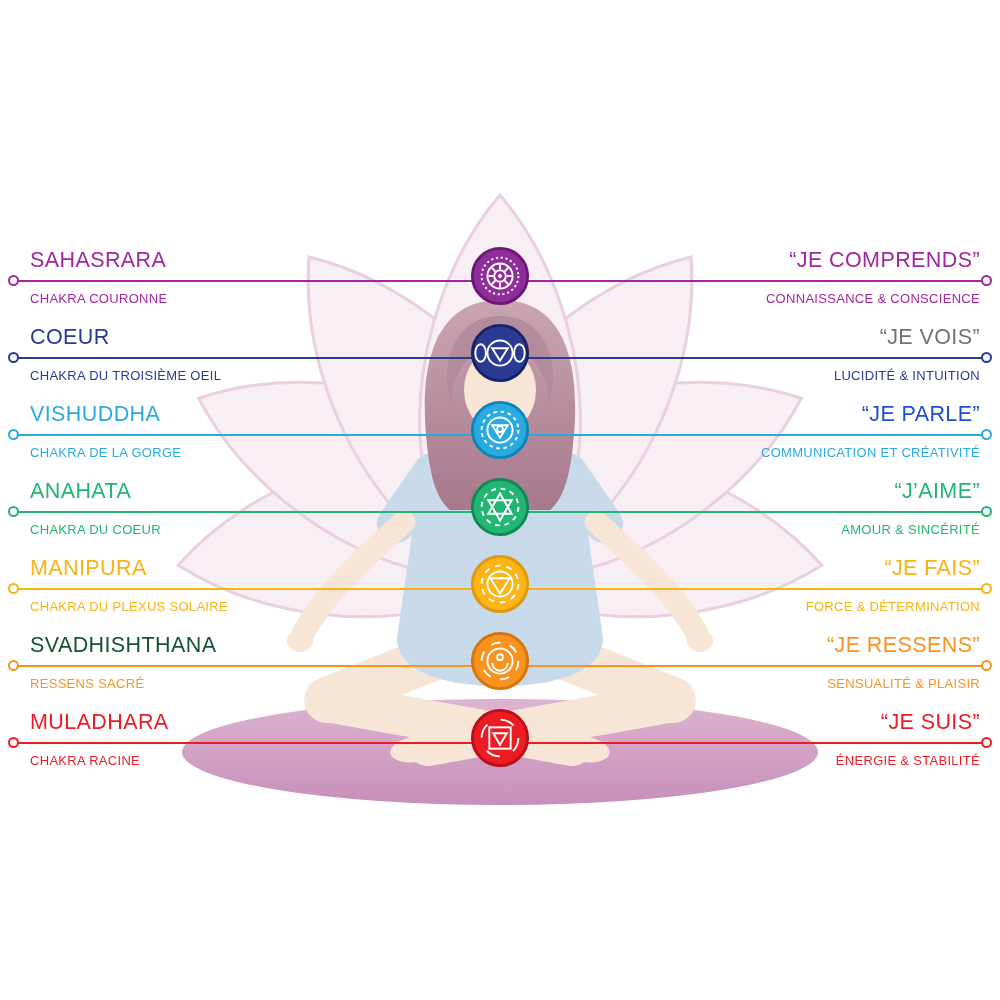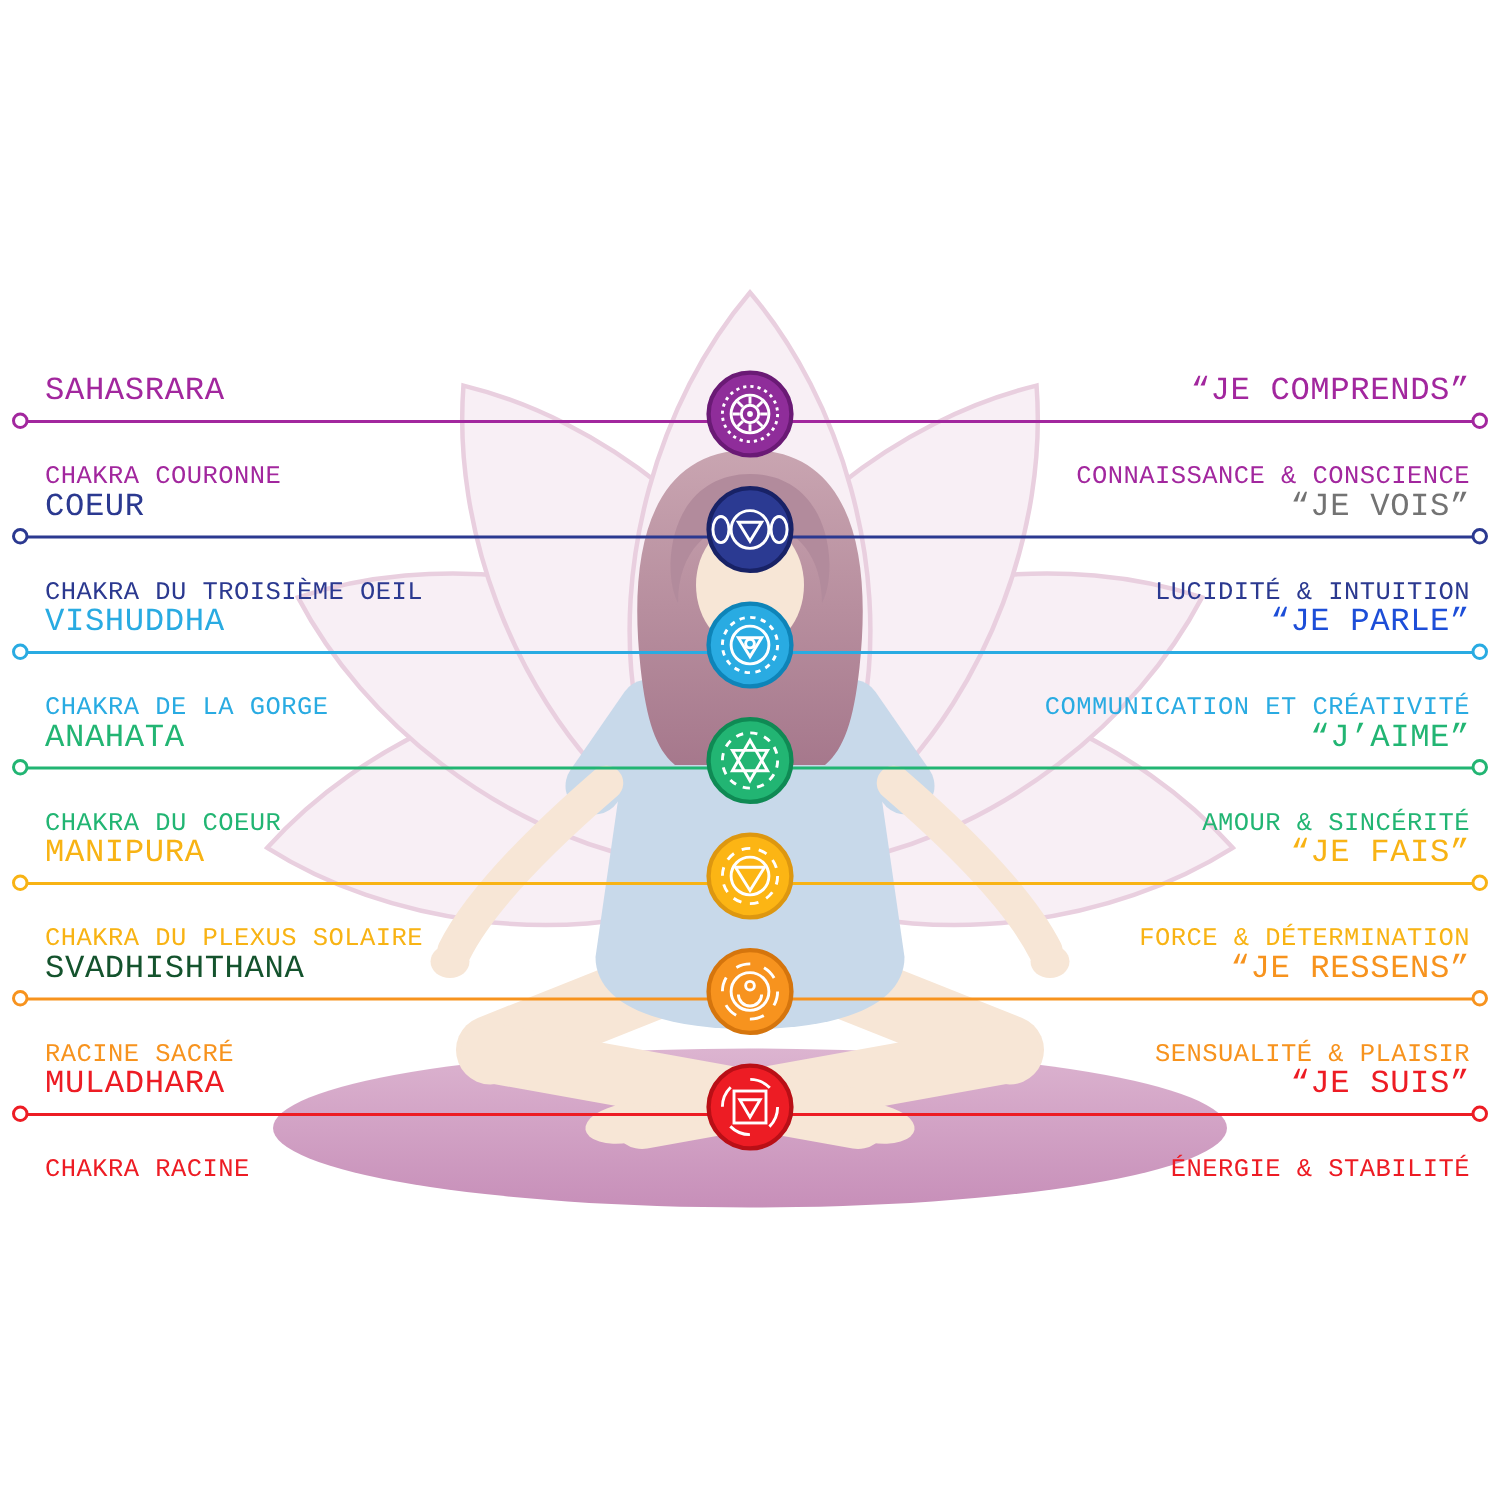--- a/index.html
+++ b/index.html
@@ -1,35 +1,35 @@
 <!DOCTYPE html>
 <html><head>
 <meta charset="utf-8">
 <style>
   html,body{margin:0;padding:0;}
   #stage{
     position:relative;width:1000px;height:1000px;overflow:hidden;
-    font-family:Liberation Mono, monospace;background:#fff;
+    font-family:Liberation Sans, sans-serif;background:#fff;
   }
   #figure{position:absolute;left:0;top:0;z-index:1;}
   .row{position:absolute;left:0;width:1000px;height:0;z-index:3;}
   .hline{position:absolute;left:14px;right:14px;top:-1px;height:2px;border-radius:1px;}
   .dot{position:absolute;width:7px;height:7px;border:2px solid #999;border-radius:50%;background:#fff;top:-6px;}
   .dotL{left:8px;}
   .dotR{right:8px;}
   .lbl{position:absolute;top:0;height:0;}
   .lblL{left:30px;}
   .lblR{right:20px;}
   .title{
     position:absolute;bottom:8px;left:0;white-space:nowrap;
     font-size:21.5px;letter-spacing:.4px;font-weight:400;
   }
   .sub{
-    position:absolute;top:28px;left:0;white-space:nowrap;
-    font-size:17px;letter-spacing:.3px;font-weight:400;
+    position:absolute;top:10px;left:0;white-space:nowrap;
+    font-size:13px;letter-spacing:.3px;font-weight:400;
   }
   .lblR .title{left:auto;right:0;text-align:right;}
   .lblR .sub{left:auto;right:0;text-align:right;}
   .badge{position:absolute;width:62px;height:62px;z-index:4;}
   .badge svg{display:block;}
 </style>
 </head>
 <body>
 
 <div id="stage" style="background: rgb(255, 255, 255);">
@@ -158,21 +158,21 @@
       <div class="sub" style="color: rgb(248, 179, 20);">FORCE &amp; DÉTERMINATION</div>
     </div>
   </div>
 
   <div class="row" style="top:666px">
     <div class="hline" style="background: rgb(247, 147, 30);"></div>
     <span class="dot dotL" style="border-color: rgb(247, 147, 30);"></span>
     <span class="dot dotR" style="border-color: rgb(247, 147, 30);"></span>
     <div class="lbl lblL">
       <div class="title" style="color: #14532d;">SVADHISHTHANA</div>
-      <div class="sub" style="color: rgb(247, 147, 30);">RACINE SACRÉ</div>
+      <div class="sub" style="color: rgb(247, 147, 30);">RESSENS SACRÉ</div>
     </div>
     <div class="lbl lblR">
       <div class="title" style="color: rgb(247, 147, 30);">“JE RESSENS”</div>
       <div class="sub" style="color: rgb(247, 147, 30);">SENSUALITÉ &amp; PLAISIR</div>
     </div>
   </div>
 
   <div class="row" style="top:743px">
     <div class="hline" style="background: rgb(237, 28, 36);"></div>
     <span class="dot dotL" style="border-color: rgb(237, 28, 36);"></span>

